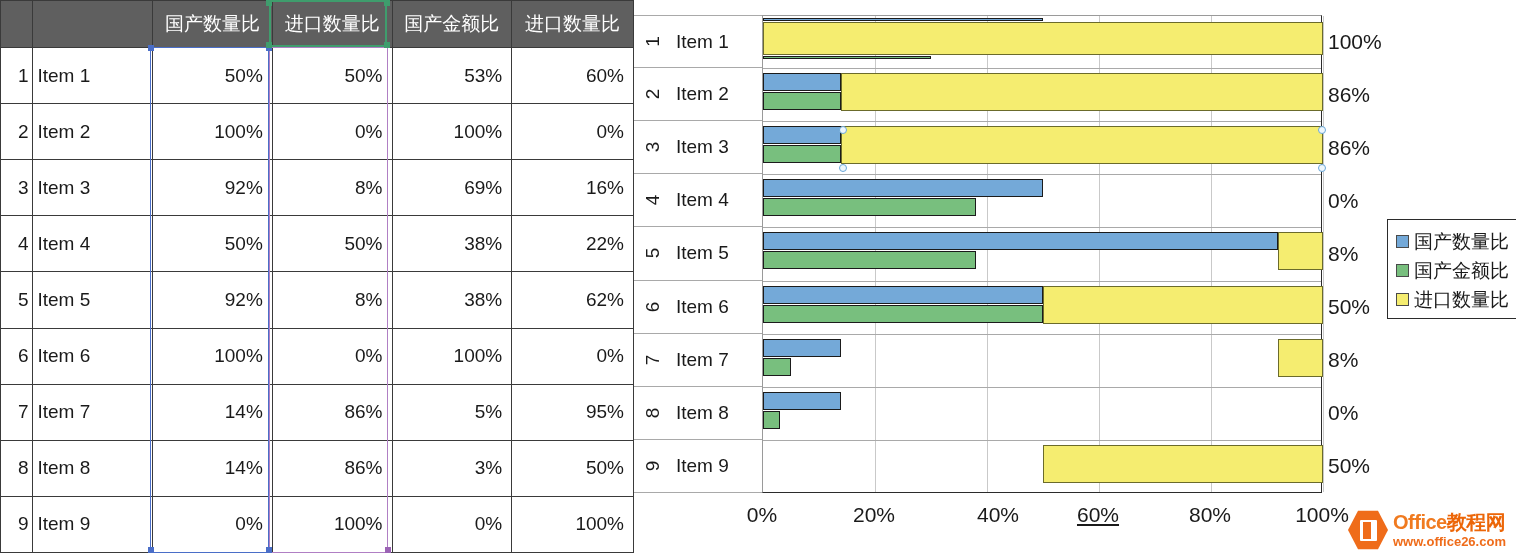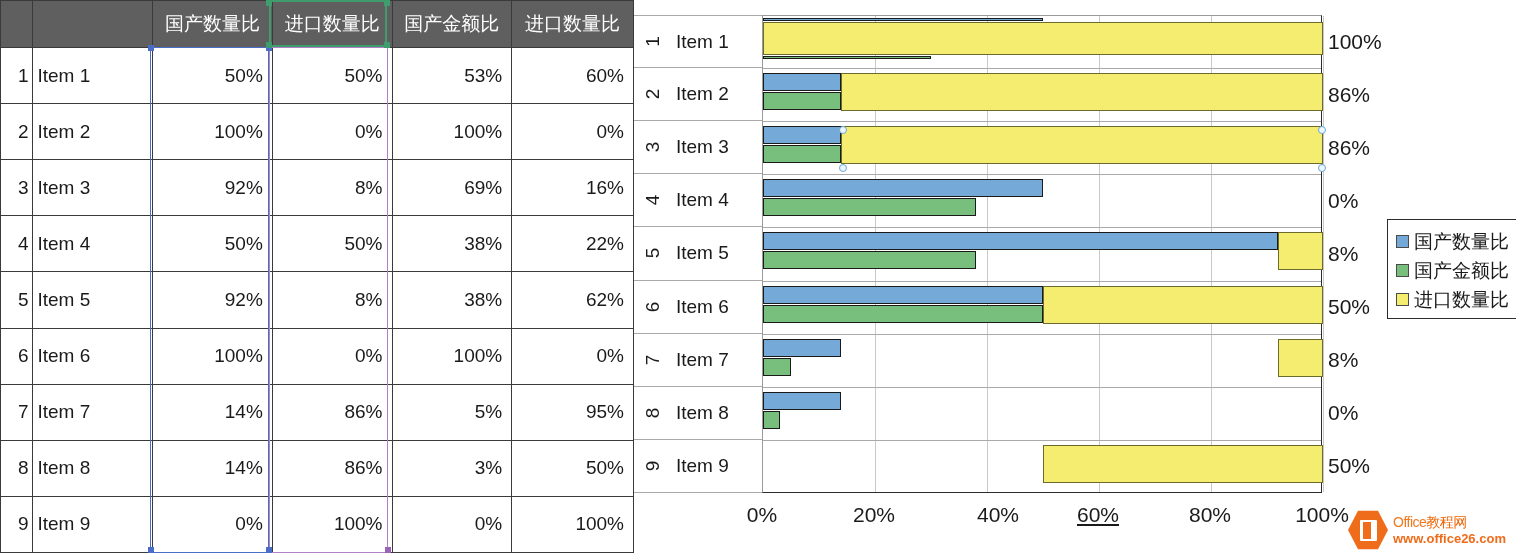--- a/index.html
+++ b/index.html
@@ -123,21 +123,21 @@
   .logo { position:absolute; left:1348px; top:507px; width:168px; height:46px; display:flex; align-items:center; }
   .logo-mark {
     width:40px; height:40px; flex:none; position:relative;
     background:#ef6c1a;
     clip-path:polygon(25% 2%, 75% 2%, 100% 50%, 75% 98%, 25% 98%, 0% 50%);
     display:flex; align-items:center; justify-content:center;
   }
   .logo-mark .doc { width:17px; height:21px; background:#fff; border-radius:1px; position:relative; }
   .logo-mark .doc:after { content:""; position:absolute; left:3px; top:2px; width:8px; height:17px; background:#ef6c1a; }
   .logo-txt { margin-left:5px; line-height:1; }
-  .logo-t1 { font-size:14px; font-weight:normal; color:#f07a1f; letter-spacing:-0.5px; }
+  .logo-t1 { font-size:20px; font-weight:bold; color:#f07a1f; letter-spacing:-0.5px; }
   .logo-t1 .cn { color:#ec6608; }
   .logo-t2 { font-size:13px; font-weight:bold; color:#ef6c1a; margin-top:3px; }
 </style>
 </head>
 <body>
 
 <div class="root">
 
   <div class="sheet">
     <table>

